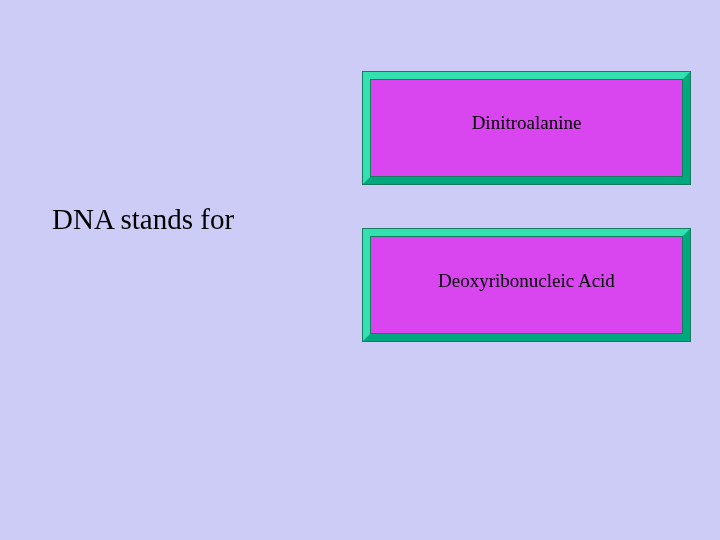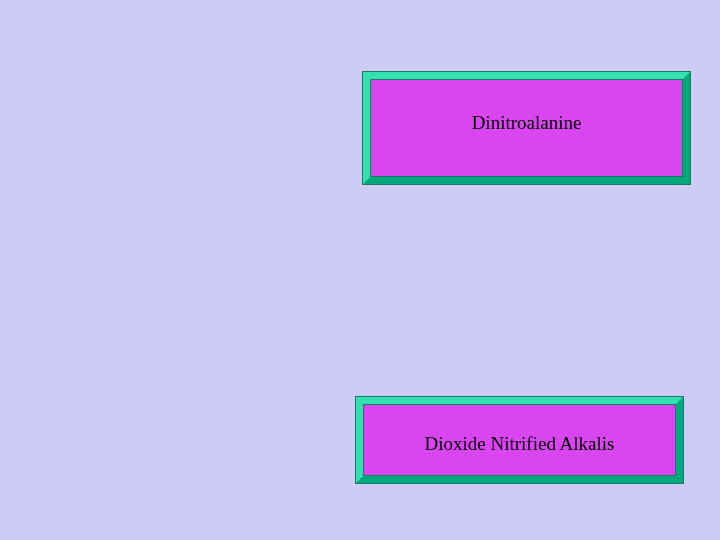--- a/index.html
+++ b/index.html
@@ -88,23 +88,24 @@
   }
   #choice-2 .choice-label {
     transform: translateY(4px);
   }
 </style>
 </head>
 <body>
 
 <div class="slide">
 
+  <div class="question">DNA stands for</div>
 
   <div class="choice" id="choice-0">
     <span class="choice-label">Dinitroalanine</span>
   </div>
 
+  <div class="choice" id="choice-1">
+    <span class="choice-label">Deoxyribonucleic Acid</span>
+  </div>
 
-  <div class="choice" id="choice-2">
-    <span class="choice-label">Dioxide Nitrified Alkalis</span>
-  </div>
 
 </div>
 
 </body></html>

